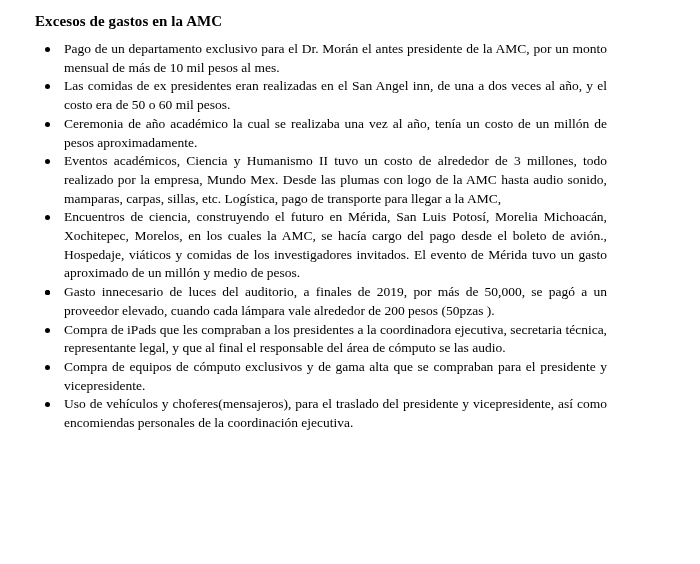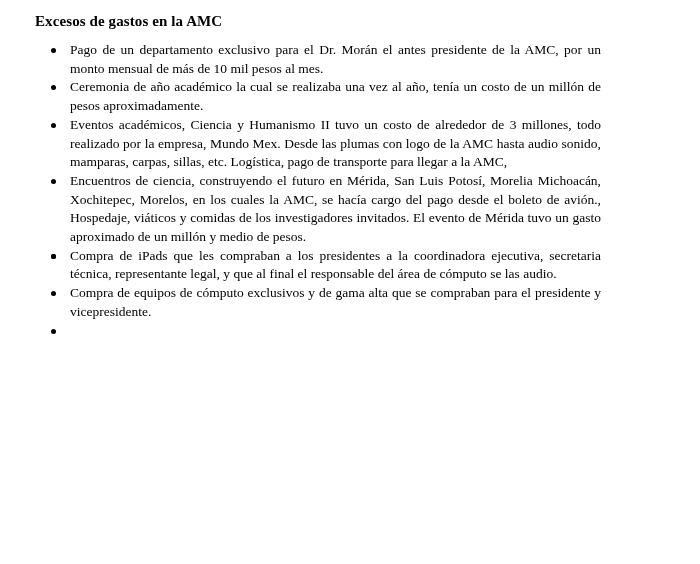--- a/index.html
+++ b/index.html
@@ -22,21 +22,21 @@
   }
   .doc-title {
     font-size: 15px;
     font-weight: bold;
     line-height: 19px;
     margin: 0 0 9px 0;
     letter-spacing: 0.1px;
   }
   ul.expense-list {
     list-style: none;
-    margin: 10px;
+    margin: 4px;
     padding: 0;
     font-family: Liberation Serif, serif;
   }
   ul.expense-list li {
     position: relative;
     padding-left: 25px;
     font-size: 13.5px;
     line-height: 18.7px;
     text-align: justify;
     text-justify: inter-word;
@@ -51,21 +51,23 @@
     background: #000000;
   }
 </style>
 </head>
 <body>
 
 <div class="page">
   <h1 class="doc-title">Excesos de gastos en la AMC</h1>
   <ul class="expense-list">
     <li><span class="bullet"></span><span class="item-text">Pago de un departamento exclusivo para el Dr. Morán el antes presidente de la AMC, por un monto mensual de más de 10 mil pesos al mes.</span></li>
+    <li><span class="bullet"></span><span class="item-text">Las comidas de ex presidentes eran realizadas en el San Angel inn,  de una a dos veces al año, y el costo era de 50  o 60 mil pesos.</span></li>
     <li><span class="bullet"></span><span class="item-text">Ceremonia de año académico la cual se realizaba una vez al año, tenía un costo de un millón de pesos aproximadamente.</span></li>
     <li><span class="bullet"></span><span class="item-text">Eventos académicos,  Ciencia y Humanismo II tuvo un costo de alrededor de 3 millones, todo realizado por la empresa,  Mundo Mex. Desde las plumas con logo de la AMC hasta audio sonido, mamparas, carpas, sillas, etc. Logística, pago de transporte para llegar a la AMC,</span></li>
     <li><span class="bullet"></span><span class="item-text">Encuentros de ciencia, construyendo el futuro en Mérida, San Luis Potosí, Morelia Michoacán, Xochitepec, Morelos, en los cuales la AMC, se hacía cargo del pago desde el boleto de avión., Hospedaje, viáticos y comidas de los investigadores invitados. El evento de Mérida tuvo un gasto aproximado de un millón y medio de pesos.</span></li>
     <li><span class="bullet"></span></li>
+    <li><span class="bullet"></span><span class="item-text">Gasto innecesario de luces del auditorio,  a finales de 2019, por más de 50,000, se pagó a un proveedor elevado, cuando cada lámpara vale alrededor de 200 pesos (50pzas ).</span></li>
     <li><span class="bullet"></span><span class="item-text">Compra de  iPads que les compraban a los presidentes a la coordinadora ejecutiva, secretaria técnica, representante legal, y que al final el responsable del área de cómputo se las audio.</span></li>
     <li><span class="bullet"></span><span class="item-text">Compra de equipos de cómputo exclusivos y de gama alta que se compraban para el presidente y vicepresidente.</span></li>
-    <li><span class="bullet"></span></li>
+    <li><span class="bullet"></span><span class="item-text">Uso de vehículos y choferes(mensajeros), para el traslado del presidente y vicepresidente, así como encomiendas personales de la coordinación ejecutiva.</span></li>
   </ul>
 </div>
 
 </body></html>

